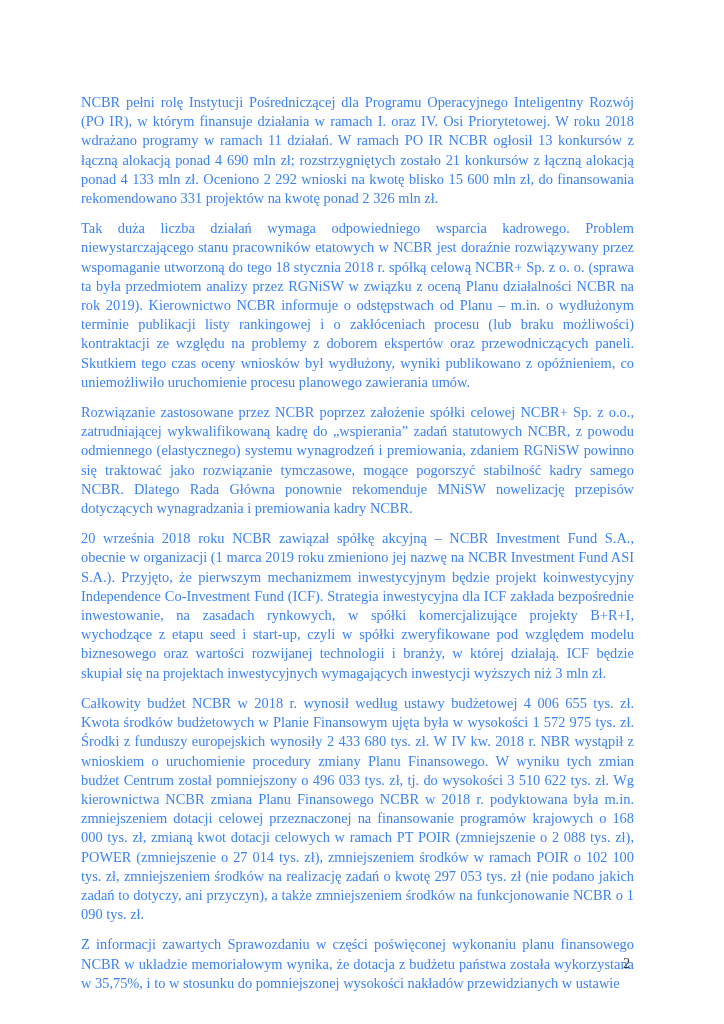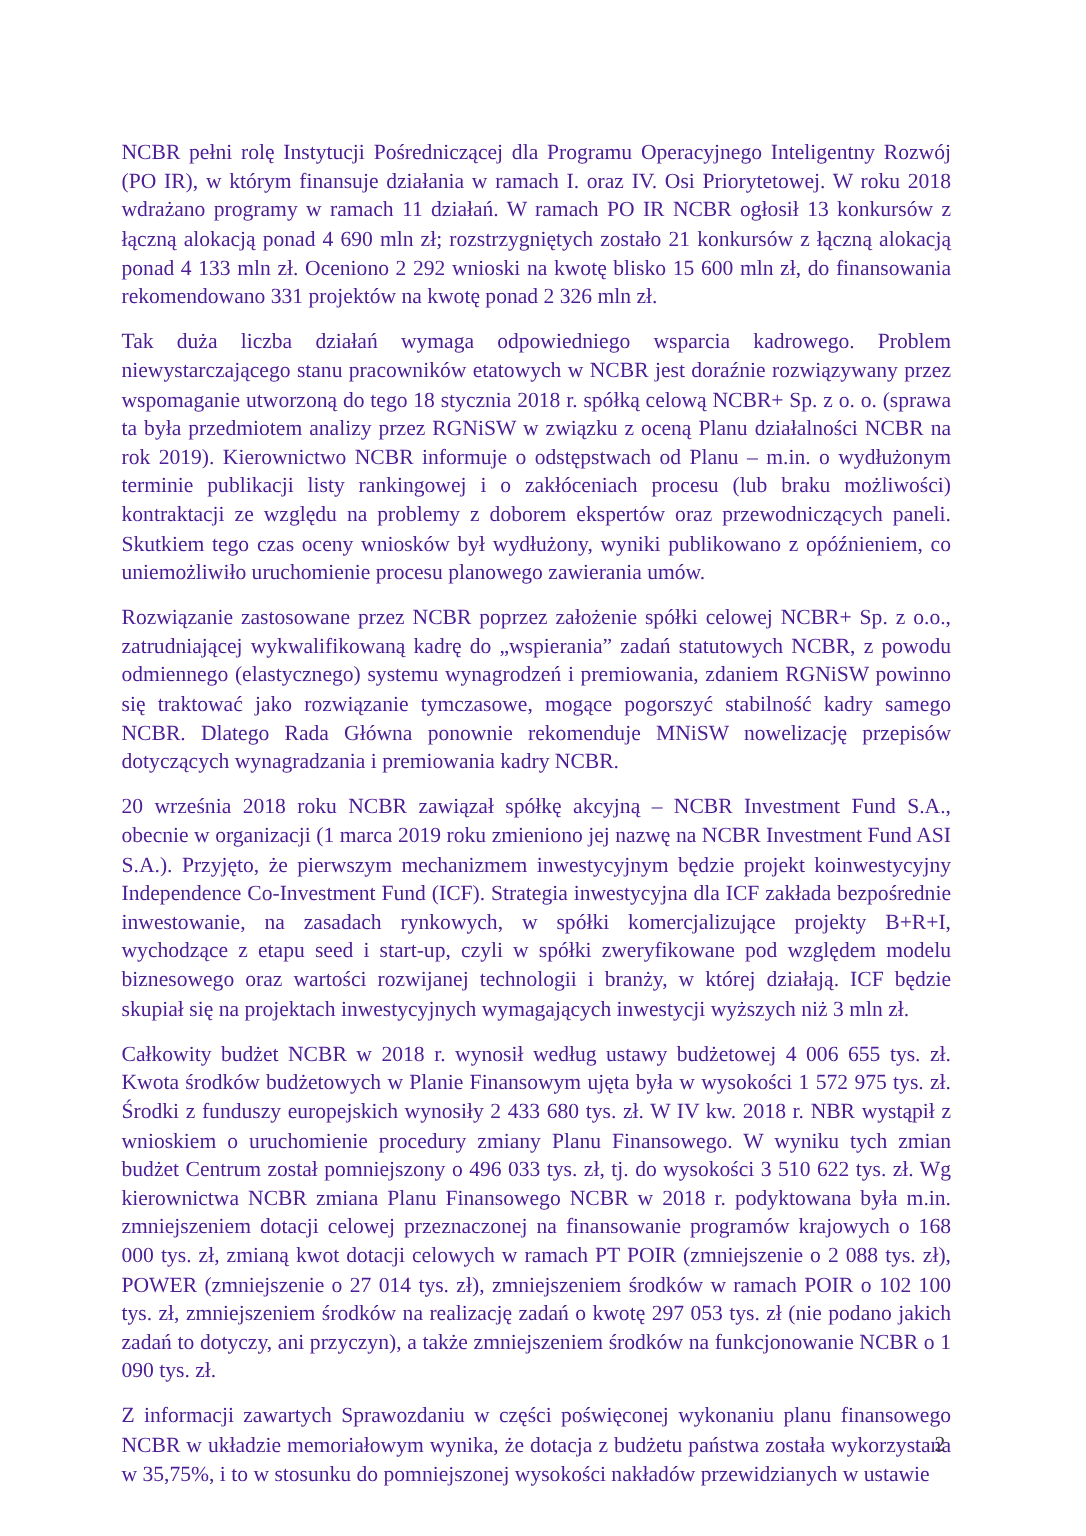--- a/index.html
+++ b/index.html
@@ -21,21 +21,21 @@
       background: #ffffff;
     }
     .body-text {
       position: absolute;
       left: 81px;
       top: 93px;
       width: 553px;
       font-family: "Liberation Serif", "DejaVu Serif", serif;
       font-size: 14.4px;
       line-height: 19.2px;
-      color: #4c1d95;
+      color: #3b82f6;
     }
     .body-text p {
       margin: 0 0 11px 0;
       text-align: justify;
       hyphens: none;
     }
     .page-number {
       position: absolute;
       left: 623px;
       top: 955px;

